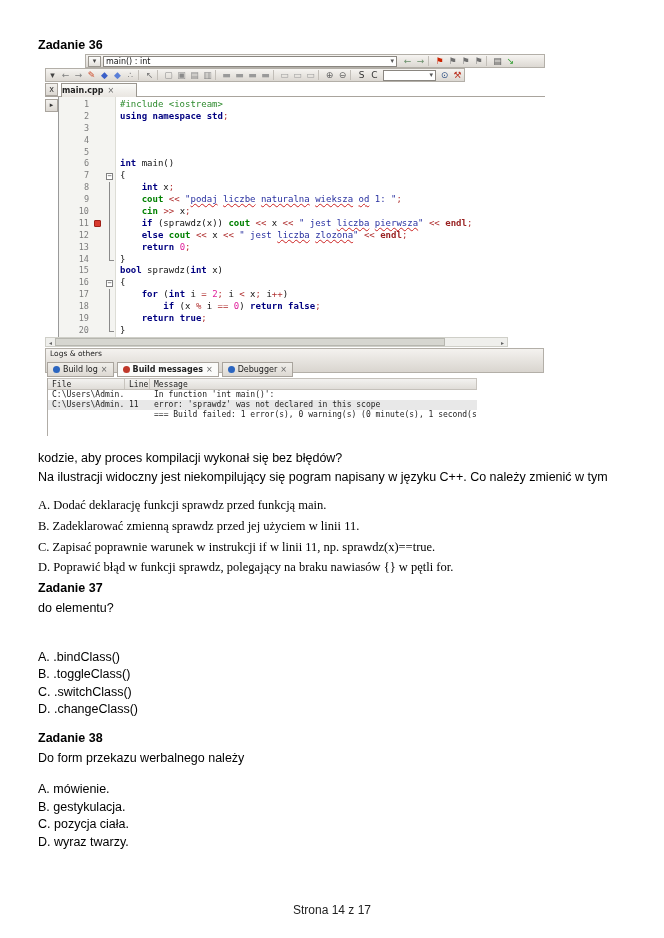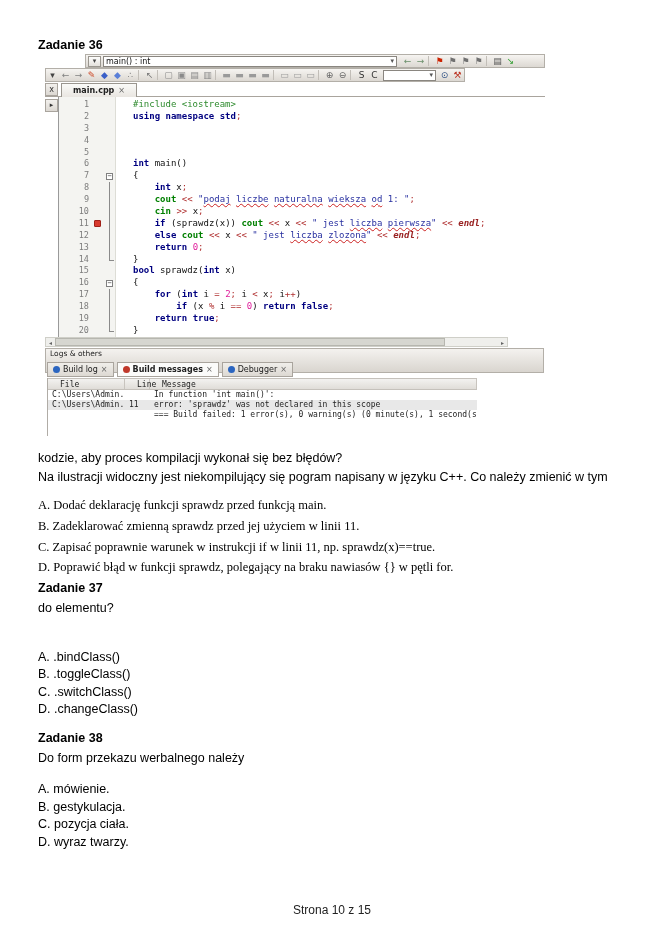--- a/index.html
+++ b/index.html
@@ -33,21 +33,21 @@
   .combo .arrow { font-size:7px; color:#555; }
 
   #tabrow { position:absolute; left:0; top:29px; width:500px; height:14px;
             border-bottom:1px solid #a9a49d; }
   #mgmt-close { position:absolute; left:0; top:0; width:13px; height:13px;
                 background:linear-gradient(#f2f0ed,#dcd8d2); border:1px solid #a9a49d;
                 font-size:8px; line-height:11px; text-align:center; color:#333; }
   #main-tab { position:absolute; left:16px; top:0; width:76px; height:14px;
               background:linear-gradient(#fafaf8,#e9e6e1); border:1px solid #9a968f; border-bottom:none;
               font-size:8px; font-weight:bold; color:#222; display:flex; align-items:center;
-              justify-content:center; gap:4px; }
+              gap:4px; }
   #main-tab .tab-x { font-weight:normal; color:#666; font-size:8px; }
   #collapse-btn { position:absolute; left:0; top:45px; width:13px; height:13px;
                   background:linear-gradient(#f2f0ed,#dcd8d2); border:1px solid #a9a49d;
                   font-size:7px; line-height:11px; text-align:center; color:#333; }
 
   #editor { position:absolute; left:13px; top:43px; width:487px; height:240px;
             background:#fff; border-left:1px solid #9a9a9a; }
   #gutter-bg { position:absolute; left:0; top:0; width:57px; height:240px;
                background:#f4f4f1; border-right:1px solid #ddddd6; }
   #code-lines { position:absolute; left:0; top:2px; width:487px; }
@@ -56,28 +56,28 @@
   .ln { width:33px; text-align:right; padding-right:3px; color:#7d7d7d; font-size:8.5px; }
   .bpm { width:11px; position:relative; }
   .bp { position:absolute; left:2px; top:2.5px; width:7px; height:7px; background:#d83a2e;
         border:1px solid #a02018; border-radius:1px; }
   .fm { width:13px; position:relative; }
   .f-open { position:absolute; left:3px; top:2.5px; width:7px; height:7px; border:1px solid #808080;
             background:#fff; font-size:7px; line-height:5px; text-align:center; color:#333; }
   .f-line { position:absolute; left:6px; top:0; width:1px; height:100%; background:#8a8a8a; }
   .f-close-v { position:absolute; left:6px; top:0; width:1px; height:7px; background:#8a8a8a; }
   .f-close-h { position:absolute; left:6px; top:6px; width:5px; height:1px; background:#8a8a8a; }
-  .code-text { padding-left:17px; white-space:pre; }
+  .code-text { padding-left:4px; white-space:pre; }
   .pp  { color:#2e8b2e; }
   .kw  { color:#000080; font-weight:bold; }
   .io  { color:#008000; font-weight:bold; }
   .op  { color:#b03030; }
   .num { color:#e0209c; }
   .str { color:#2830a0; }
-  .endl{ color:#992222; font-weight:bold;font-style:italic; }
+  .endl{ color:#992222; font-weight:bold; }
   .pl  { color:#111; }
   .u   { text-decoration:underline wavy #cc2222 1px; text-underline-offset:1px;
          text-decoration-skip-ink:none; }
 
   #hscroll { position:absolute; left:0; top:283px; width:463px; height:10px;
              background:#efefec; border:1px solid #cfcfc8; display:flex; align-items:center; }
   .scroll-arrow { width:9px; font-size:6px; text-align:center; color:#666; }
   #hthumb { width:390px; height:8px; background:#d6d6d0; border:1px solid #b6b6af; }
 
   #logs-header { position:absolute; left:0; top:294px; width:499px; height:25px;
@@ -89,21 +89,21 @@
              background:linear-gradient(#f0eeea,#ddd9d3); border:1px solid #a9a49d;
              font-size:8px; color:#222; }
   .log-tab.active { background:#fbfbfa; font-weight:bold; }
   .log-tab .dot { width:7px; height:7px; border-radius:50%; display:inline-block; }
   .log-tab .tab-x { color:#666; font-size:8px; font-weight:normal; }
 
   #grid { position:absolute; left:2px; top:324px; width:430px; height:58px;
           border-left:1px solid #b0aca6; font-family:"DejaVu Sans Mono", monospace; }
   #grid-header { display:flex; height:12px; background:linear-gradient(#f3f2f0,#e0ddd8);
                  border-top:1px solid #c5c1bb; border-bottom:1px solid #c5c1bb; }
-  #grid-header span { font-size:8px; line-height:11px; padding-left:12px; color:#222;
+  #grid-header span { font-size:8px; line-height:11px; padding-left:4px; color:#222;
                       border-right:1px solid #c8c4be; }
   .grid-row { display:flex; height:10px; }
   .grid-row span { font-size:8px; line-height:10px; padding-left:4px; white-space:nowrap;
                    overflow:hidden; color:#222; }
   .grid-row.hl { background:#e8e8e8; width:429px; }
   .cw0 { width:77px; } .cw1 { width:25px; } .cw2 { width:327px; }
 </style>
 </head>
 <body>
 
@@ -416,14 +416,14 @@
   <div class="q-body" style="top:749px;">
     <div>Do form przekazu werbalnego należy</div>
   </div>
   <div class="answers" style="top:781px; line-height:17.6px;">
     <div>A. mówienie.</div>
     <div>B. gestykulacja.</div>
     <div>C. pozycja ciała.</div>
     <div>D. wyraz twarzy.</div>
   </div>
 
-  <div id="footer">Strona 10 z 15</div>
+  <div id="footer">Strona 14 z 17</div>
 </div>
 
 </body></html>

